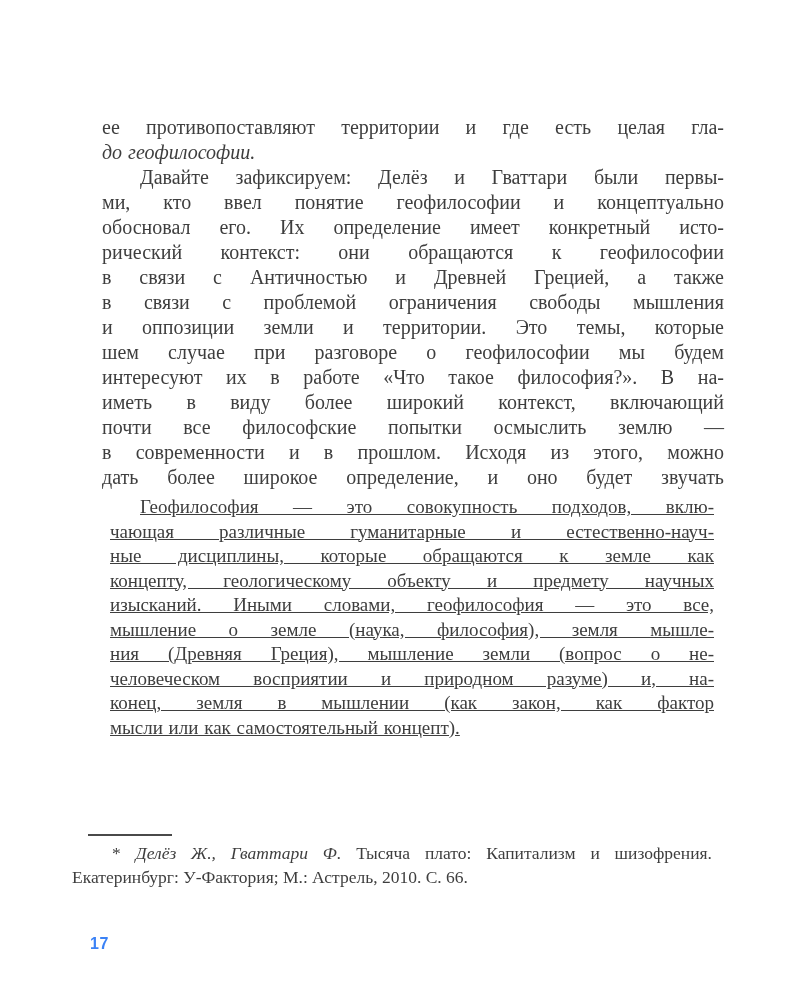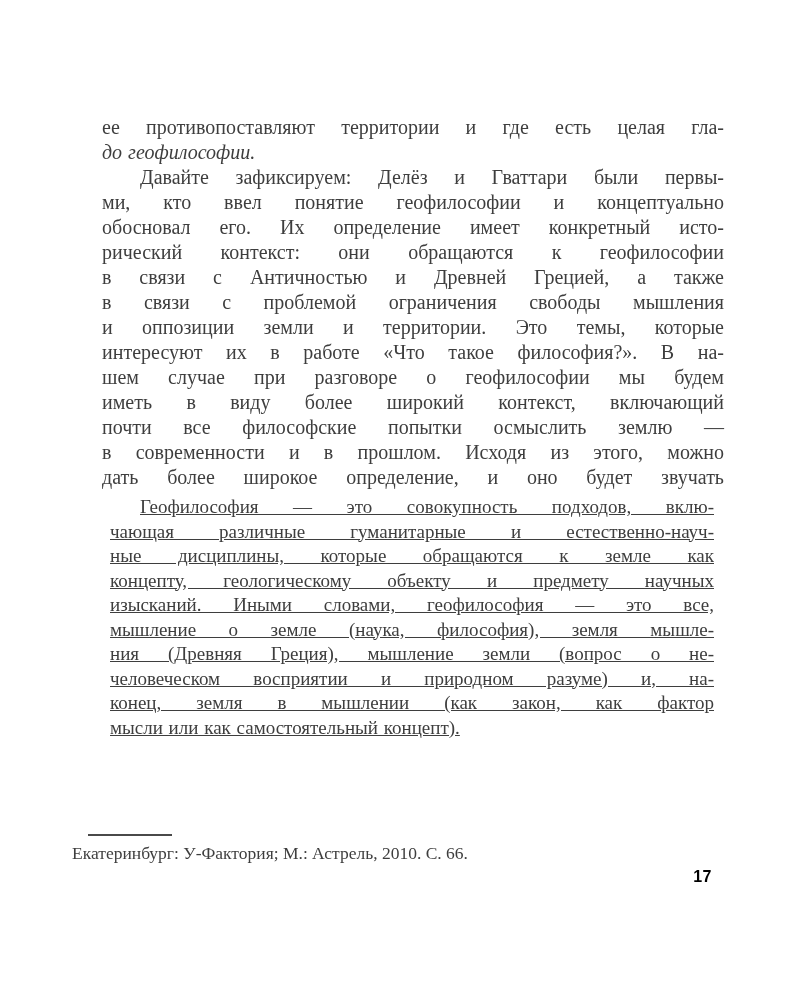--- a/index.html
+++ b/index.html
@@ -50,27 +50,27 @@
     line-height:23.5px;
   }
   .footnote-rule{
     width:84px;height:2px;
     margin-left:16px;
     margin-bottom:6px;
   }
   .footnote .line.indent{ text-indent:40px; }
   .page-number{
     position:absolute;
-    top:868px;left:90px;
+    top:935px;left:90px;
     width:622px;
-    text-align:right;
+    text-align:left;
     font-family:"Liberation Sans","DejaVu Sans",sans-serif;
     font-size:16px;
     font-weight:bold;
-    color:#000000;
+    color:#3b82f6;
     letter-spacing:0.5px;
   }
 </style>
 </head>
 <body>
 
 <div class="page" style="color: rgb(62, 62, 62); background: rgb(255, 255, 255);">
 
   <div class="text-column">
     <div class="para">
@@ -78,22 +78,22 @@
         <div class="line last"><span class="it">до геофилософии.</span></div>
       </div>
     <div class="para">
         <div class="line indent"><span>Давайте зафиксируем: Делёз и Гваттари были первы-</span></div>
         <div class="line"><span>ми, кто ввел понятие геофилософии и концептуально</span></div>
         <div class="line"><span>обосновал его. Их определение имеет конкретный исто-</span></div>
         <div class="line"><span>рический контекст: они обращаются к геофилософии</span></div>
         <div class="line"><span>в связи с Античностью и Древней Грецией, а также</span></div>
         <div class="line"><span>в связи с проблемой ограничения свободы мышления</span></div>
         <div class="line"><span>и оппозиции земли и территории. Это темы, которые</span></div>
+        <div class="line"><span>шем случае при разговоре о геофилософии мы будем</span></div>
         <div class="line"><span>интересуют их в работе «Что такое философия?». В на-</span></div>
-        <div class="line"><span>шем случае при разговоре о геофилософии мы будем</span></div>
         <div class="line"><span>иметь в виду более широкий контекст, включающий</span></div>
         <div class="line"><span>почти все философские попытки осмыслить землю —</span></div>
         <div class="line"><span>в современности и в прошлом. Исходя из этого, можно</span></div>
         <div class="line"><span>дать более широкое определение, и оно будет звучать</span></div>
       </div>
     <div class="para quote">
         <div class="line indent"><span>Геофилософия — это совокупность подходов, вклю-</span></div>
         <div class="line"><span>чающая различные гуманитарные и естественно-науч-</span></div>
         <div class="line"><span>ные дисциплины, которые обращаются к земле как</span></div>
         <div class="line"><span>концепту, геологическому объекту и предмету научных</span></div>
@@ -102,19 +102,20 @@
         <div class="line"><span>ния (Древняя Греция), мышление земли (вопрос о не-</span></div>
         <div class="line"><span>человеческом восприятии и природном разуме) и, на-</span></div>
         <div class="line"><span>конец, земля в мышлении (как закон, как фактор</span></div>
         <div class="line last"><span>мысли или как самостоятельный концепт).</span></div>
       </div>
   </div>
 
   <div class="footnote-area">
     <div class="footnote-rule" style="background: rgb(74, 74, 74);"></div>
     <div class="footnote">
+        <div class="line indent"><span>* </span><span class="it">Делёз Ж., Гваттари Ф.</span><span> Тысяча плато: Капитализм и шизофрения.</span></div>
         <div class="line last"><span>Екатеринбург: У-Фактория; М.: Астрель, 2010. С. 66.</span></div>
       </div>
   </div>
 
   <div class="page-number">17</div>
 
 </div>
 
 </body></html>

